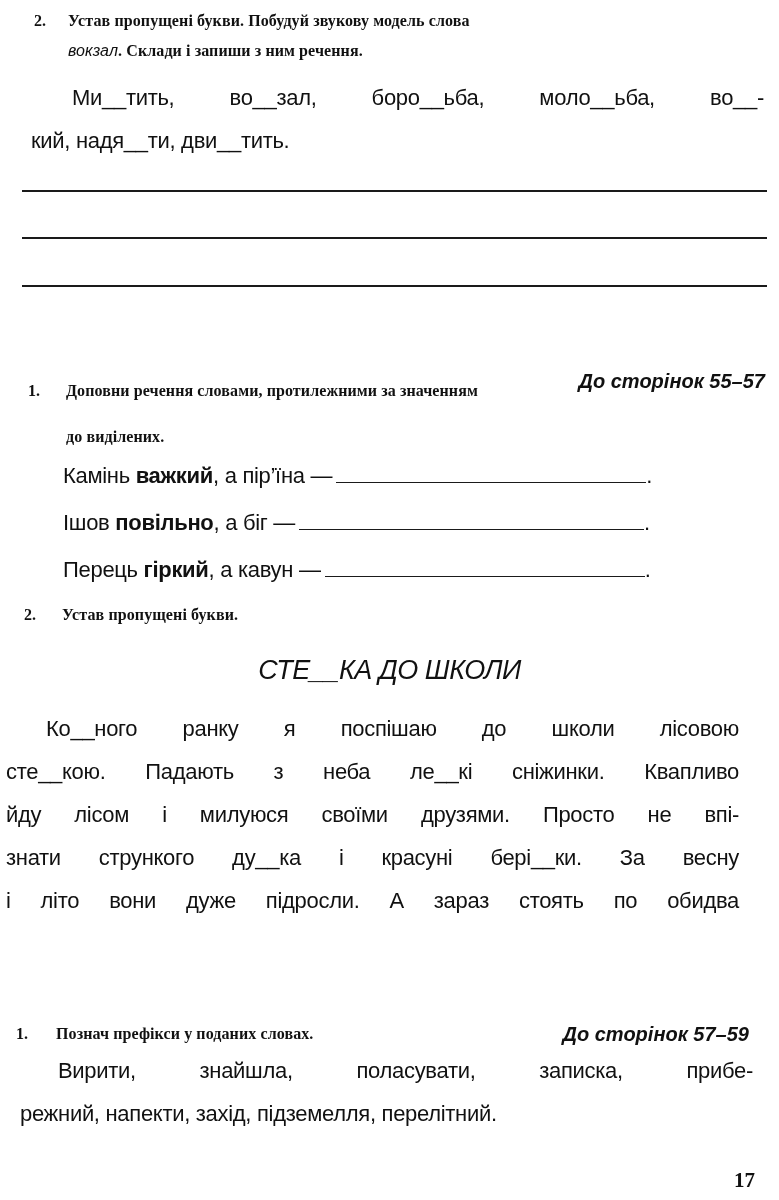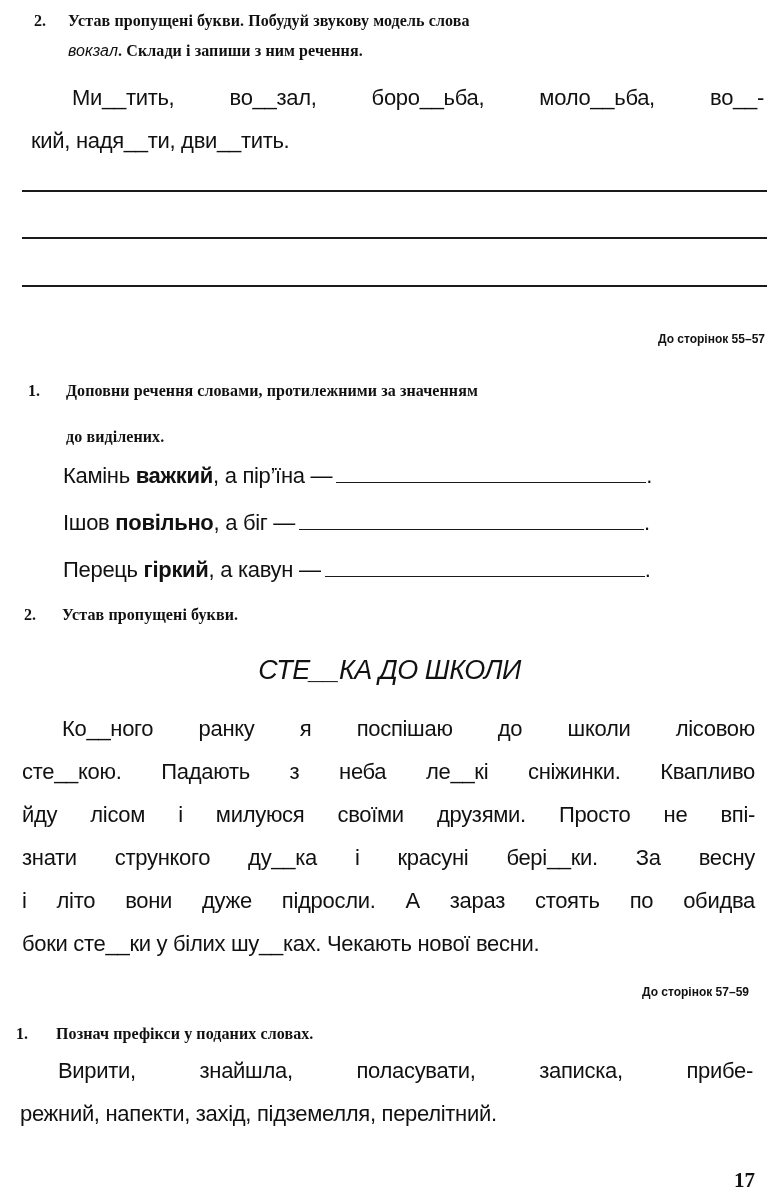--- a/index.html
+++ b/index.html
@@ -23,23 +23,24 @@
     font-size: 22px;
     line-height: 43px;
     letter-spacing: -0.3px;
     text-align: justify;
     text-align-last: auto;
   }
   .jline { display: block; text-align: justify; text-align-last: justify; white-space: nowrap; }
   .jline.last { text-align-last: left; }
   .ref {
     font-family: "Liberation Sans", sans-serif;
-    font-weight: bold;
-    font-size: 12px;
+    font-style: italic; font-weight: bold;
+    font-size: 20px;
     right: 14px;
+    margin-top: 38px;
   }
   .rule { position: absolute; left: 22px; width: 745px; height: 2px; background: #1a1a1a; }
   .gap { display: inline-block; border-bottom: 1.5px solid #1a1a1a; height: 22px; vertical-align: baseline; margin-left: 4px; }
   .title {
     font-family: "Liberation Sans", sans-serif;
     font-style: italic; font-size: 27px; letter-spacing: -0.5px;
     width: 779px; text-align: center; left: 0;
   }
   .pagenum {
     font-family: "Liberation Serif", serif; font-weight: bold; font-size: 21px;
@@ -80,27 +81,26 @@
 <div class="abs body-text" style="left:63px; top:548px; white-space:nowrap;">
   <span>Перець </span><b class="em">гіркий</b><span>, а кавун —</span><span class="gap" style="width:320px;"></span><span>.</span>
 </div>
 
 <div class="abs task" style="left:24px; top:600px;">
   <span class="num" style="width:38px;">2.</span><span>Устав пропущені букви.</span>
 </div>
 
 <div class="abs title" style="top:655px;">СТЕ__КА ДО ШКОЛИ</div>
 
-<div class="abs body-text" style="left:22px; top:707px; width:733px;">
+<div class="abs body-text" style="left:6px; top:707px; width:733px;">
   <span class="jline" style="padding-left:40px;">Ко__ного ранку я поспішаю до школи лісовою</span>
   <span class="jline">сте__кою. Падають з неба ле__кі сніжинки. Квапливо</span>
   <span class="jline">йду лісом і милуюся своїми друзями. Просто не впі-</span>
   <span class="jline">знати стрункого ду__ка і красуні бері__ки. За весну</span>
   <span class="jline">і літо вони дуже підросли. А зараз стоять по обидва</span>
-  <span class="jline last">боки сте__ки у білих шу__ках. Чекають нової весни.</span>
 </div>
 
 <div class="abs ref" style="top:985px; right:30px;">До сторінок 57–59</div>
 
 <div class="abs task" style="left:16px; top:1019px;">
   <span class="num" style="width:40px;">1.</span><span>Познач префікси у поданих словах.</span>
 </div>
 
 <div class="abs body-text" style="left:20px; top:1049px; width:733px;">
   <span class="jline" style="padding-left:38px;">Вирити, знайшла, поласувати, записка, прибе-</span>

